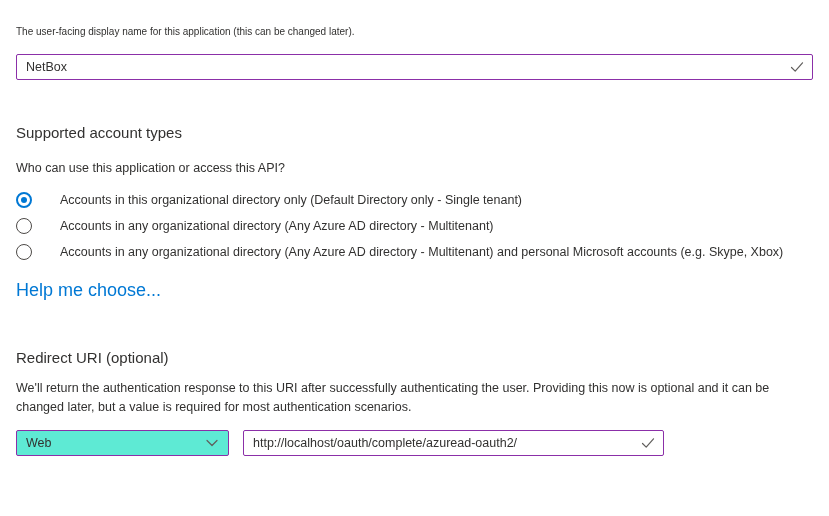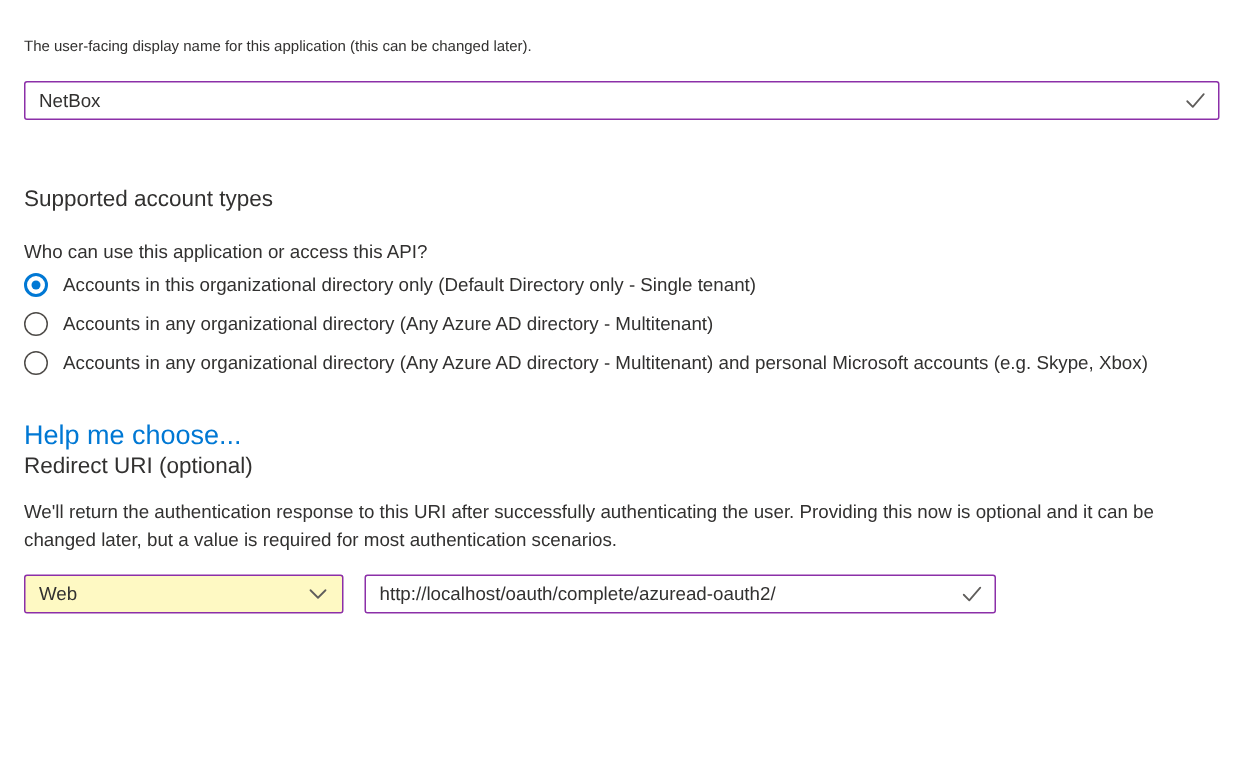--- a/index.html
+++ b/index.html
@@ -70,23 +70,24 @@
   }
   .heading-accounts { margin-top: 43px; }
   .question {
     margin: 17px 0 0 0;
     font-size: 12.5px;
     line-height: 16px;
   }
   .radio-group { margin-top: 6px; }
   .radio-row {
     display: flex;
-    align-items: flex-start;
+    align-items: flex-end;
     height: 26px;
     cursor: pointer;
+    gap: 18px;
   }
   .radio {
     flex: 0 0 auto;
     width: 16px;
     height: 16px;
     box-sizing: border-box;
     border: 1px solid #4d4a47;
     border-radius: 50%;
     background: #ffffff;
     position: relative;
@@ -114,41 +115,41 @@
   }
   .help-link {
     display: inline-block;
     margin-top: 22px;
     font-size: 18px;
     line-height: 16px;
     color: #0078d4;
     text-decoration: none;
     cursor: pointer;
   }
-  .heading-redirect { }
+  .heading-redirect { margin-top: 48px; }
   .redirect-desc {
     margin: 11px 0 0 0;
     font-size: 12.5px;
     line-height: 19px;
     color: #323130;
     max-width: 800px;
   }
   .uri-row {
     margin-top: 13px;
     display: flex;
     align-items: center;
   }
   .platform-select {
     position: relative;
     width: 213px;
     height: 26px;
     box-sizing: border-box;
     border: 1px solid #8b2fa8;
     border-radius: 2px;
-    background: #fef9c3;
+    background: #5eead4;
     display: flex;
     align-items: center;
     padding: 0 28px 0 9px;
     font-size: 12.5px;
     color: #323130;
     cursor: pointer;
   }
   .uri-input-wrap {
     position: relative;
     margin-left: 14px;

